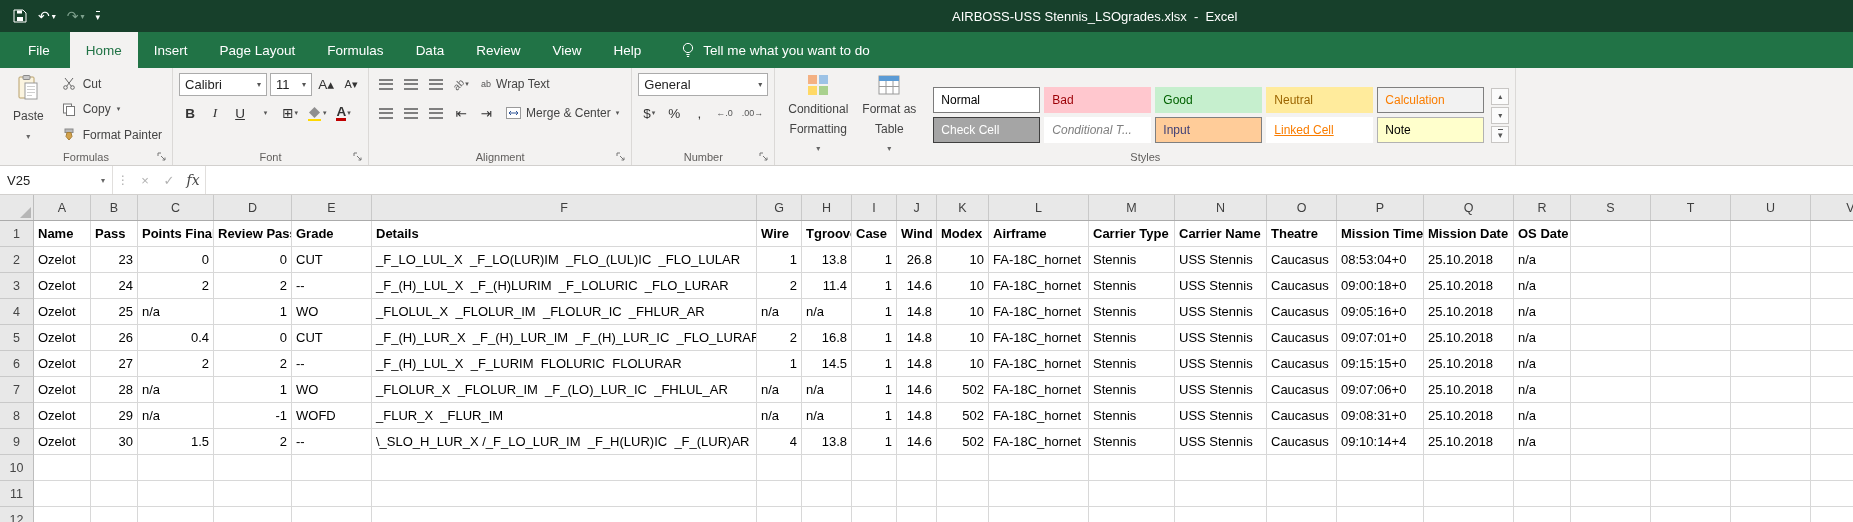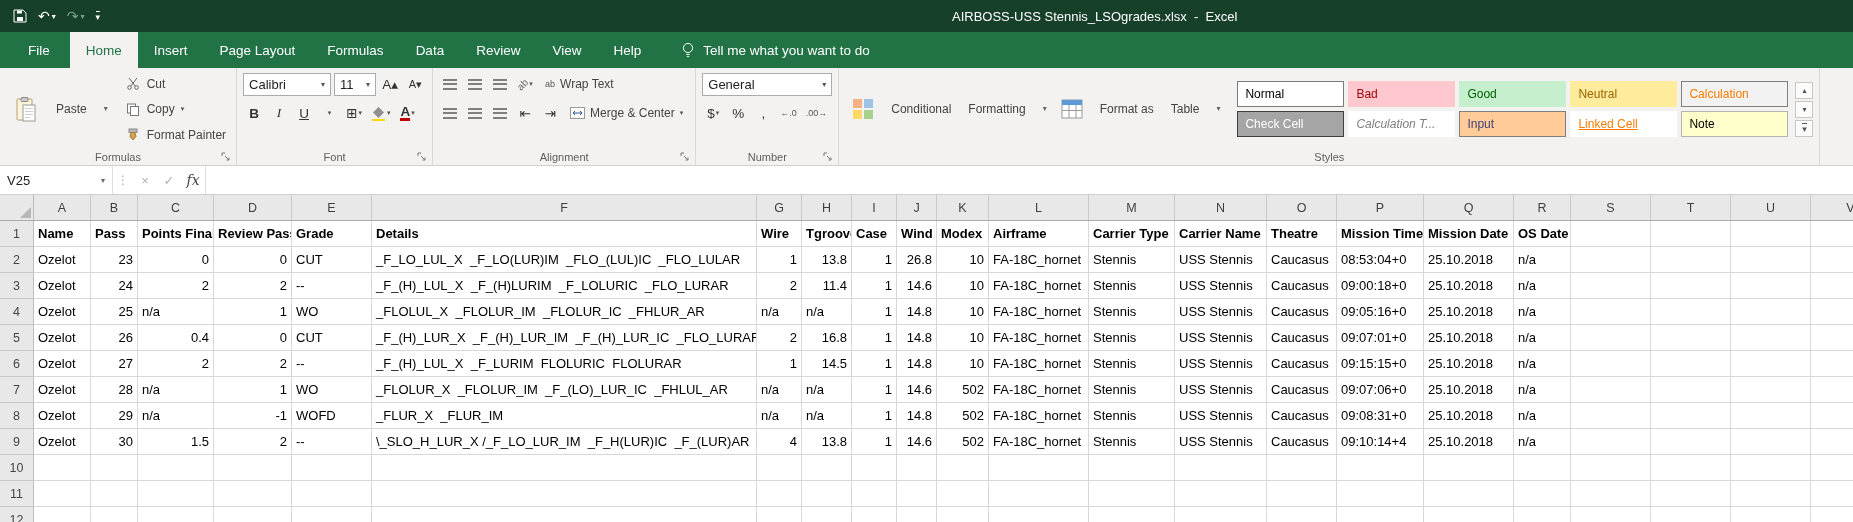--- a/index.html
+++ b/index.html
@@ -28,21 +28,21 @@
   .tellme { display:flex; align-items:center; gap:8px; color:#fff; margin-left:24px; font-size:13.5px; }
 
   
   .ribbon { height:98px; background:#f3f2f1; border-bottom:1px solid #d2d0ce; display:flex; align-items:stretch; }
   .rgroup { position:relative; display:flex; flex-direction:column; border-right:1px solid #dbd9d7; padding:3px 6px 18px 6px; }
   .gcontent { flex:1; display:flex; }
   .gcontent.cols { flex-direction:column; justify-content:flex-start; gap:3px; }
   .glabel { position:absolute; bottom:2px; left:0; right:0; text-align:center; font-size:11px; color:#605e5c; }
   .launcher { position:absolute; bottom:4px; right:4px; width:11px; height:11px; }
 
-  .bigbtn { display:flex; flex-direction:row; align-items:center; justify-content:flex-start; padding:3px 7px; font-size:12px; color:#444; gap:17px; text-align:center; line-height:14px; }
+  .bigbtn { display:flex; flex-direction:column; align-items:center; justify-content:space-between; padding:3px 7px; font-size:12px; color:#444; gap:6px; text-align:center; line-height:14px; }
   .bb-arrow { font-size:8px; color:#666; }
   .smallstack { display:flex; flex-direction:column; justify-content:space-between; padding:2px 0 2px 6px; }
   .sbtn { display:flex; align-items:center; gap:6px; font-size:12px; color:#444; padding:1px 4px; height:21px; white-space:nowrap; }
   .si { width:16px; text-align:center; font-size:13px; color:#666; flex:0 0 auto; }
 
   .frow { display:flex; align-items:center; gap:3px; height:26px; }
   .combo { background:#fff; border:1px solid #ababab; height:23px; display:flex; align-items:center; justify-content:space-between; padding:0 5px; font-size:13px; color:#222; }
   .combo .ca { font-size:8px; color:#555; margin-left:6px; }
   .w-font { width:88px; } .w-size { width:42px; } .w-num { width:130px; }
   .tbtn { min-width:22px; height:22px; display:flex; align-items:center; justify-content:center; font-size:13.5px; color:#333; padding:0 3px; white-space:nowrap; }
@@ -350,21 +350,21 @@
         <span>Table</span>
         <span class="bb-arrow">▾</span>
       </div>
       <div class="gallery">
           <div class="chip sel" style="background: rgb(255, 255, 255); color: rgb(0, 0, 0); border-color: rgb(123, 123, 123);">Normal</div>
           <div class="chip" style="background: rgb(255, 199, 206); color: rgb(156, 0, 6); border-color: transparent;">Bad</div>
           <div class="chip" style="background: rgb(198, 239, 206); color: rgb(0, 97, 0); border-color: transparent;">Good</div>
           <div class="chip" style="background: rgb(255, 235, 156); color: rgb(156, 101, 0); border-color: transparent;">Neutral</div>
           <div class="chip" style="background: rgb(242, 242, 242); color: rgb(250, 125, 0); border-color: rgb(127, 127, 127);">Calculation</div>
           <div class="chip" style="background: rgb(165, 165, 165); color: rgb(255, 255, 255); border-color: rgb(63, 63, 63);">Check Cell</div>
-          <div class="chip" style="background: rgb(255, 255, 255); color: rgb(127, 127, 127); border-color: transparent; font-style: italic;">Calculation T...</div>
+          <div class="chip" style="background: rgb(255, 255, 255); color: rgb(127, 127, 127); border-color: transparent; font-style: italic;">Conditional T...</div>
           <div class="chip" style="background: rgb(255, 204, 153); color: rgb(63, 63, 118); border-color: rgb(127, 127, 127);">Input</div>
           <div class="chip" style="background: rgb(255, 255, 255); color: rgb(250, 125, 0); border-color: transparent; text-decoration: underline;">Linked Cell</div>
           <div class="chip" style="background: rgb(255, 255, 204); color: rgb(0, 0, 0); border-color: rgb(178, 178, 178);">Note</div>
         </div>
       <div class="gal-arrows">
         <span class="garr">▴</span>
         <span class="garr">▾</span>
         <span class="garr">
             <span class="ovl" style="border-top-color:#555;">▾</span>
           </span>

